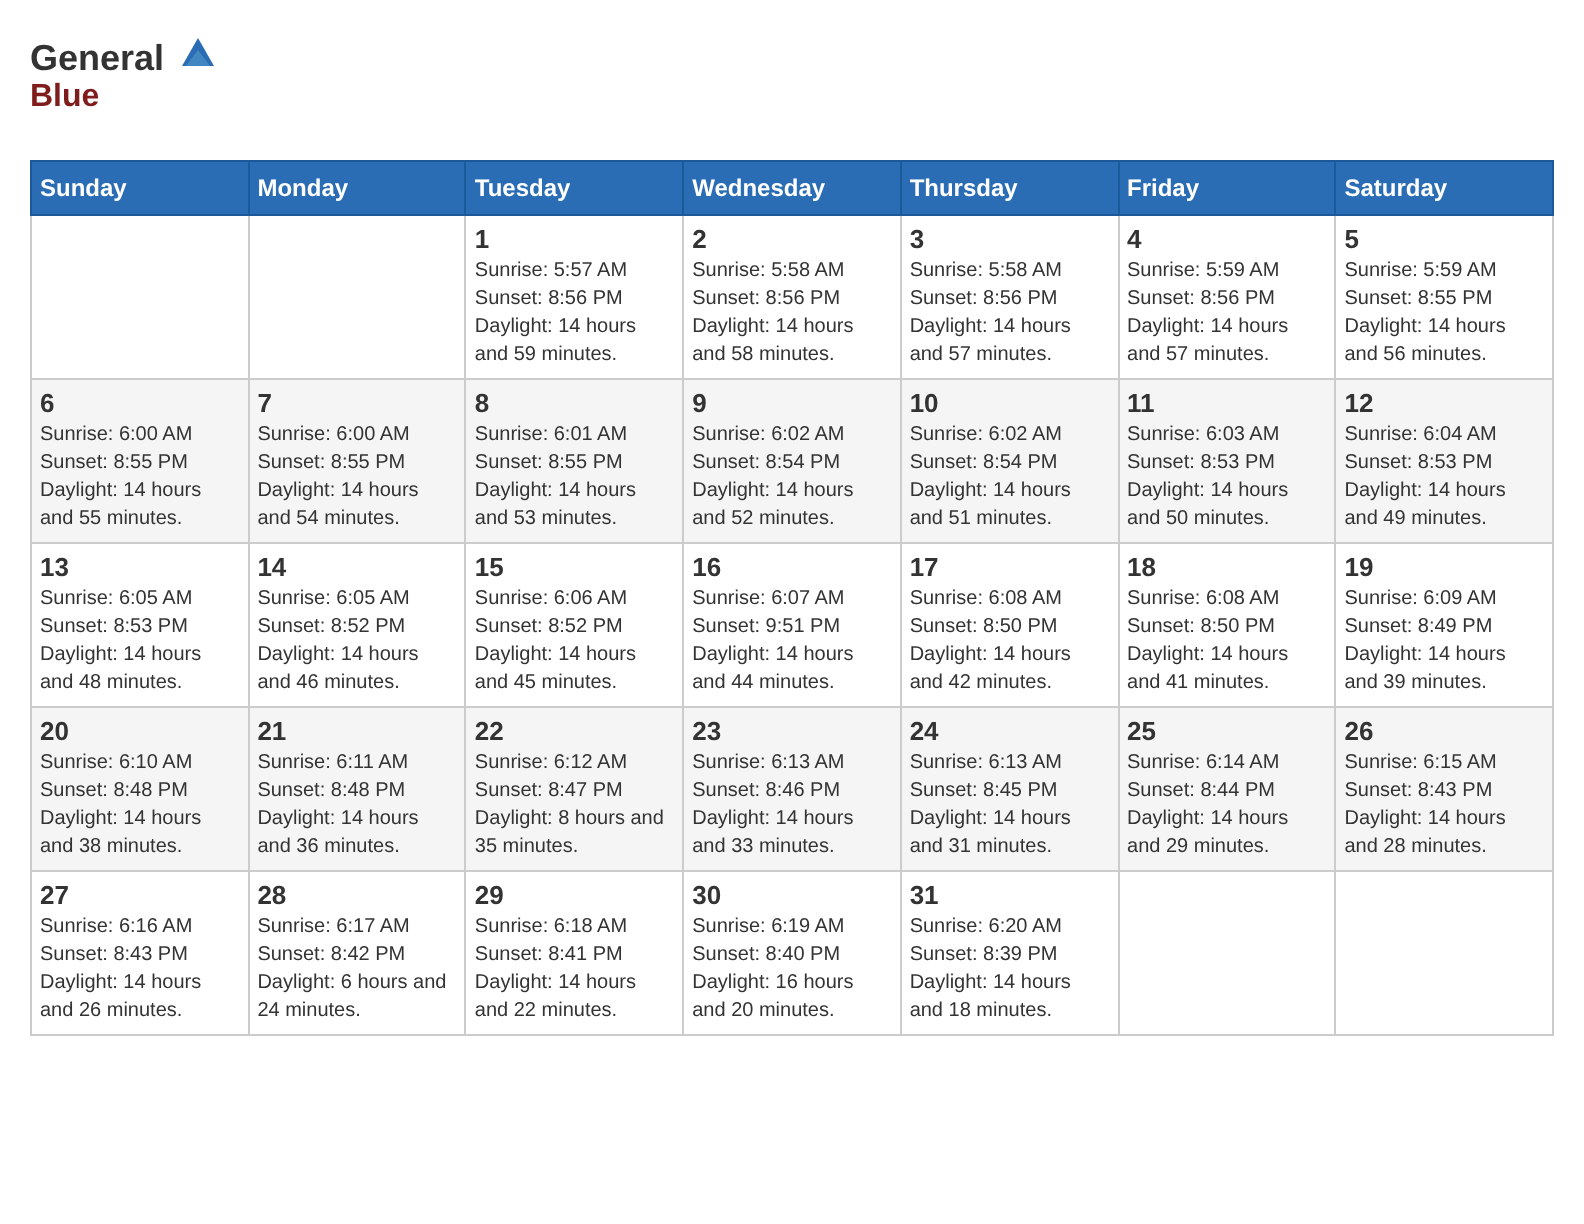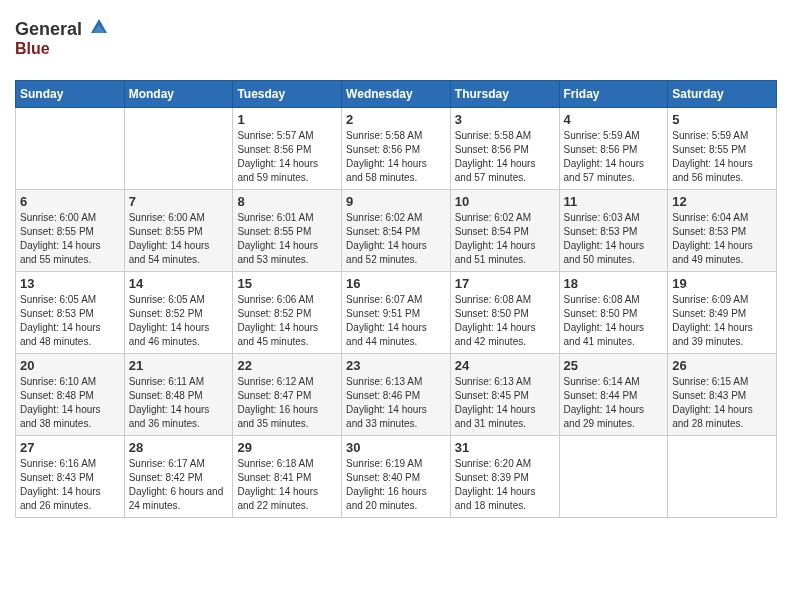--- a/index.html
+++ b/index.html
@@ -294,21 +294,21 @@
             <div>Sunrise: 6:11 AM</div>
             <div>Sunset: 8:48 PM</div>
             <div>Daylight: 14 hours and 36 minutes.</div>
           </div>
         </td>
         <td>
           <div class="day-number">22</div>
           <div class="day-info">
             <div>Sunrise: 6:12 AM</div>
             <div>Sunset: 8:47 PM</div>
-            <div>Daylight: 16 hours and 35 minutes.</div>
+            <div>Daylight: 8 hours and 35 minutes.</div>
           </div>
         </td>
         <td>
           <div class="day-number">23</div>
           <div class="day-info">
             <div>Sunrise: 6:13 AM</div>
             <div>Sunset: 8:46 PM</div>
             <div>Daylight: 14 hours and 33 minutes.</div>
           </div>
         </td>

